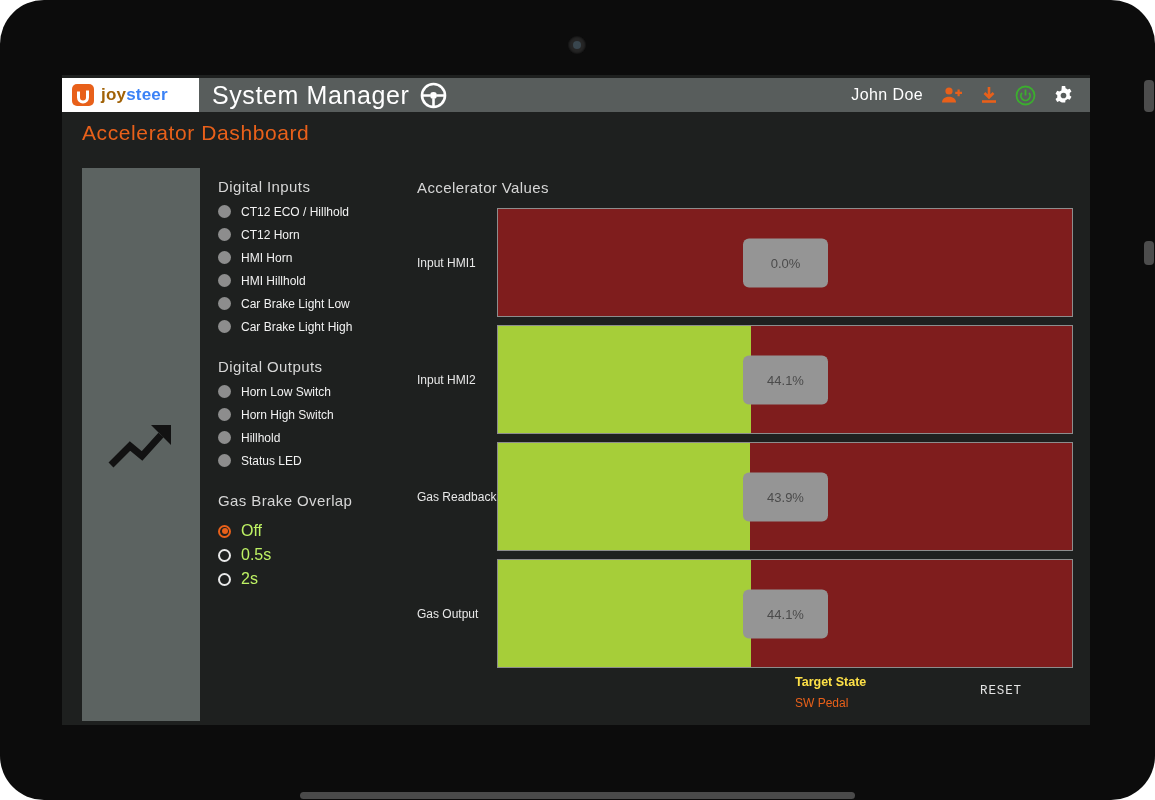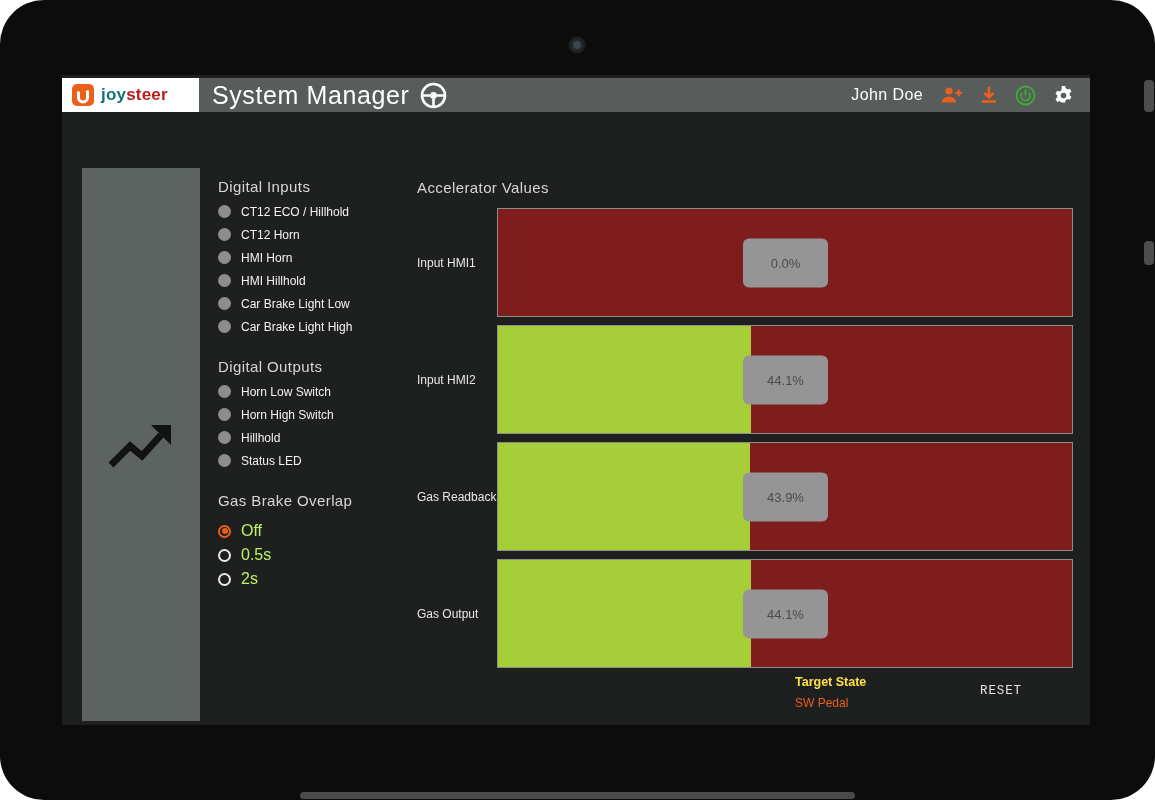--- a/index.html
+++ b/index.html
@@ -13,22 +13,22 @@
   .side-btn.b1 { left:1144px; top:80px; width:10px; height:32px; }
   .side-btn.b2 { left:1144px; top:241px; width:10px; height:24px; }
   .bottom-port { position:absolute; left:300px; top:792px; width:555px; height:7px; background:#4a4a4a; border-radius:4px; }
 
   .screen { position:absolute; left:62px; top:75px; width:1028px; height:650px; background:#1e201f; overflow:hidden; }
 
   
   .header { position:absolute; left:0; top:3px; width:100%; height:34px; background:#585d5c; display:flex; align-items:center; }
   .logo-box { background:#ffffff; height:34px; width:137px; display:flex; align-items:center; gap:7px; padding:0 10px; }
   .logo-text { font-size:17px; letter-spacing:0.2px; }
-  .logo-joy { color:#0f766e; font-weight:bold; }
-  .logo-steer { color:#b91c1c; font-weight:bold; }
+  .logo-joy { color:#a16207; font-weight:bold; }
+  .logo-steer { color:#3b82f6; font-weight:bold; }
   .app-title { color:#ffffff; font-size:25px; letter-spacing:0.6px; margin-left:13px; font-weight:400; }
   .wheel-icon { margin-left:11px; display:flex; align-items:center; }
   .header-right { margin-left:auto; display:flex; align-items:center; gap:17px; padding-right:16px; }
   .user-name { color:#ffffff; font-size:16px; letter-spacing:0.4px; }
   .hicon { display:flex; align-items:center; cursor:pointer; }
 
   
   .page-title { position:absolute; left:20px; top:46px; font-size:21px; color:var(--accent); letter-spacing:0.6px; }
 
   
@@ -118,20 +118,21 @@
         </span>
         <span class="hicon">
           <svg width="21" height="21" viewBox="0 0 20 20">
             <path fill="#ffffff" d="M8.4 1h3.2l.4 2.2a7 7 0 0 1 1.9 1.1l2.1-.8 1.6 2.8-1.7 1.4a7 7 0 0 1 0 2.2l1.7 1.4-1.6 2.8-2.1-.8a7 7 0 0 1-1.9 1.1l-.4 2.2H8.4L8 16.4a7 7 0 0 1-1.9-1.1l-2.1.8-1.6-2.8 1.7-1.4a7 7 0 0 1 0-2.2L2.4 8.3 4 5.5l2.1.8A7 7 0 0 1 8 5.2z"></path>
             <circle cx="10" cy="10" r="2.7" fill="#585d5c"></circle>
           </svg>
         </span>
       </div>
     </div>
 
+    <div class="page-title">Accelerator Dashboard</div>
 
     <div class="sidebar">
       <svg width="72" height="56" viewBox="0 0 72 56">
         <path d="M6 48 L25 29 L37 39 L56 18" stroke="#121212" stroke-width="7" fill="none"></path>
         <polygon points="46,8 66,8 66,28" fill="#121212"></polygon>
       </svg>
     </div>
 
     <div class="left-col">
       <div class="section-h">Digital Inputs</div>

